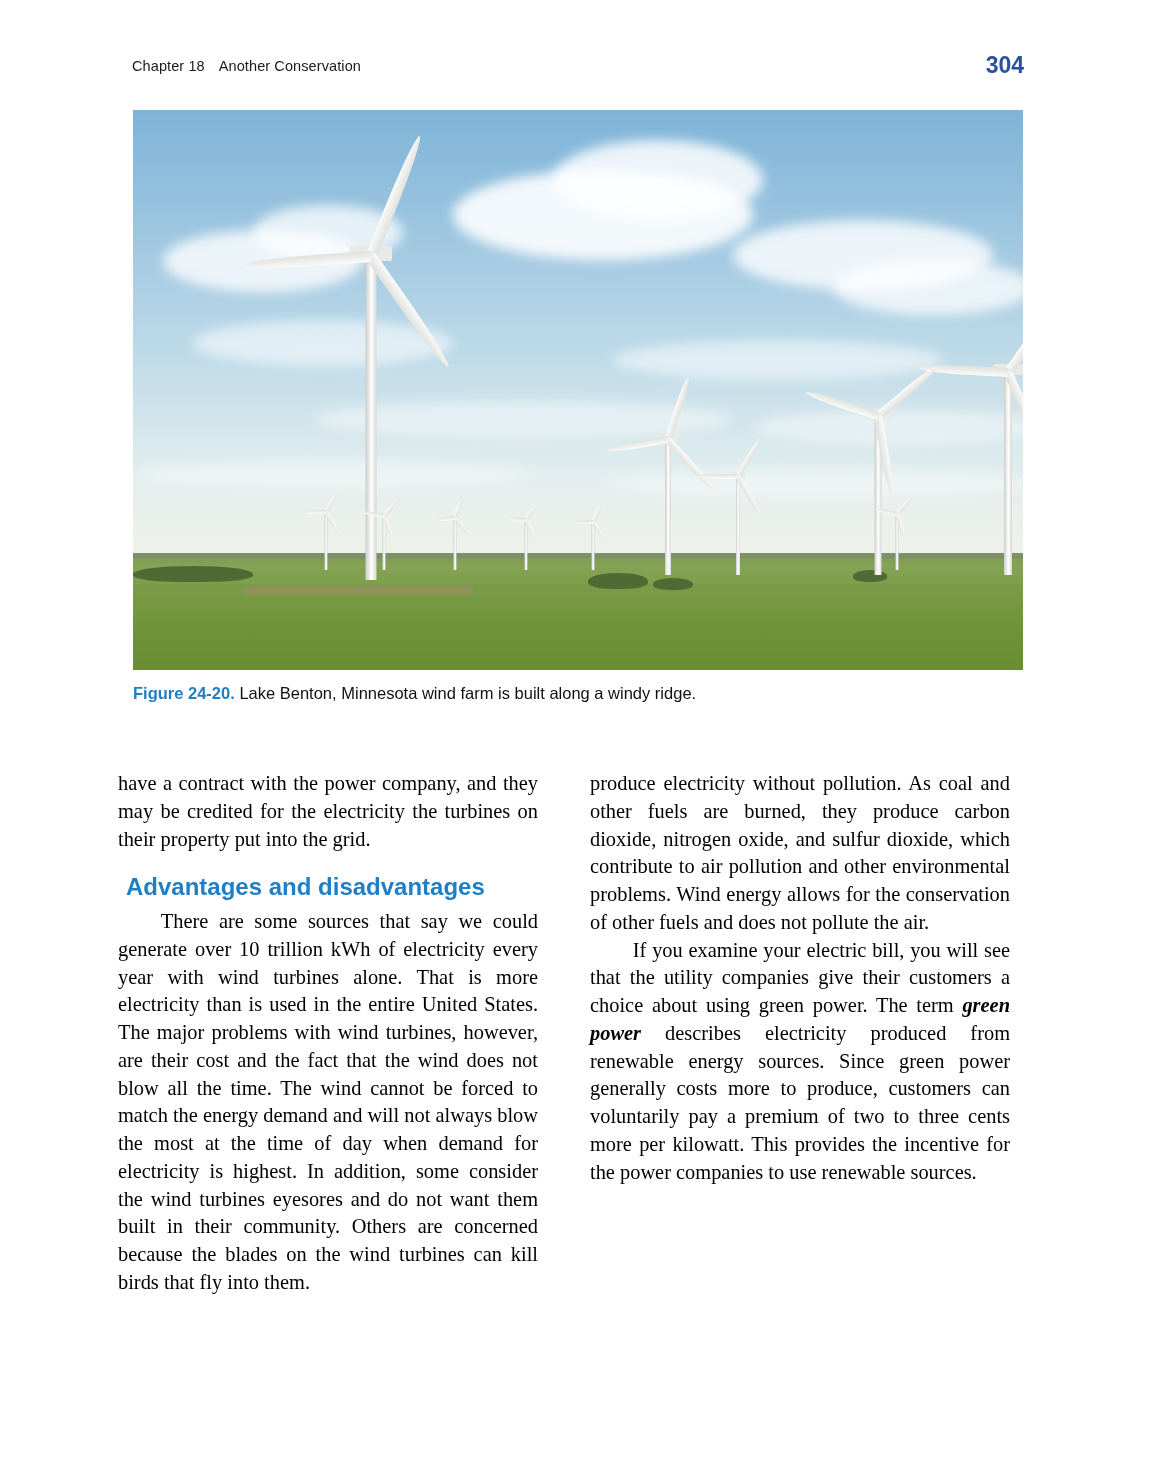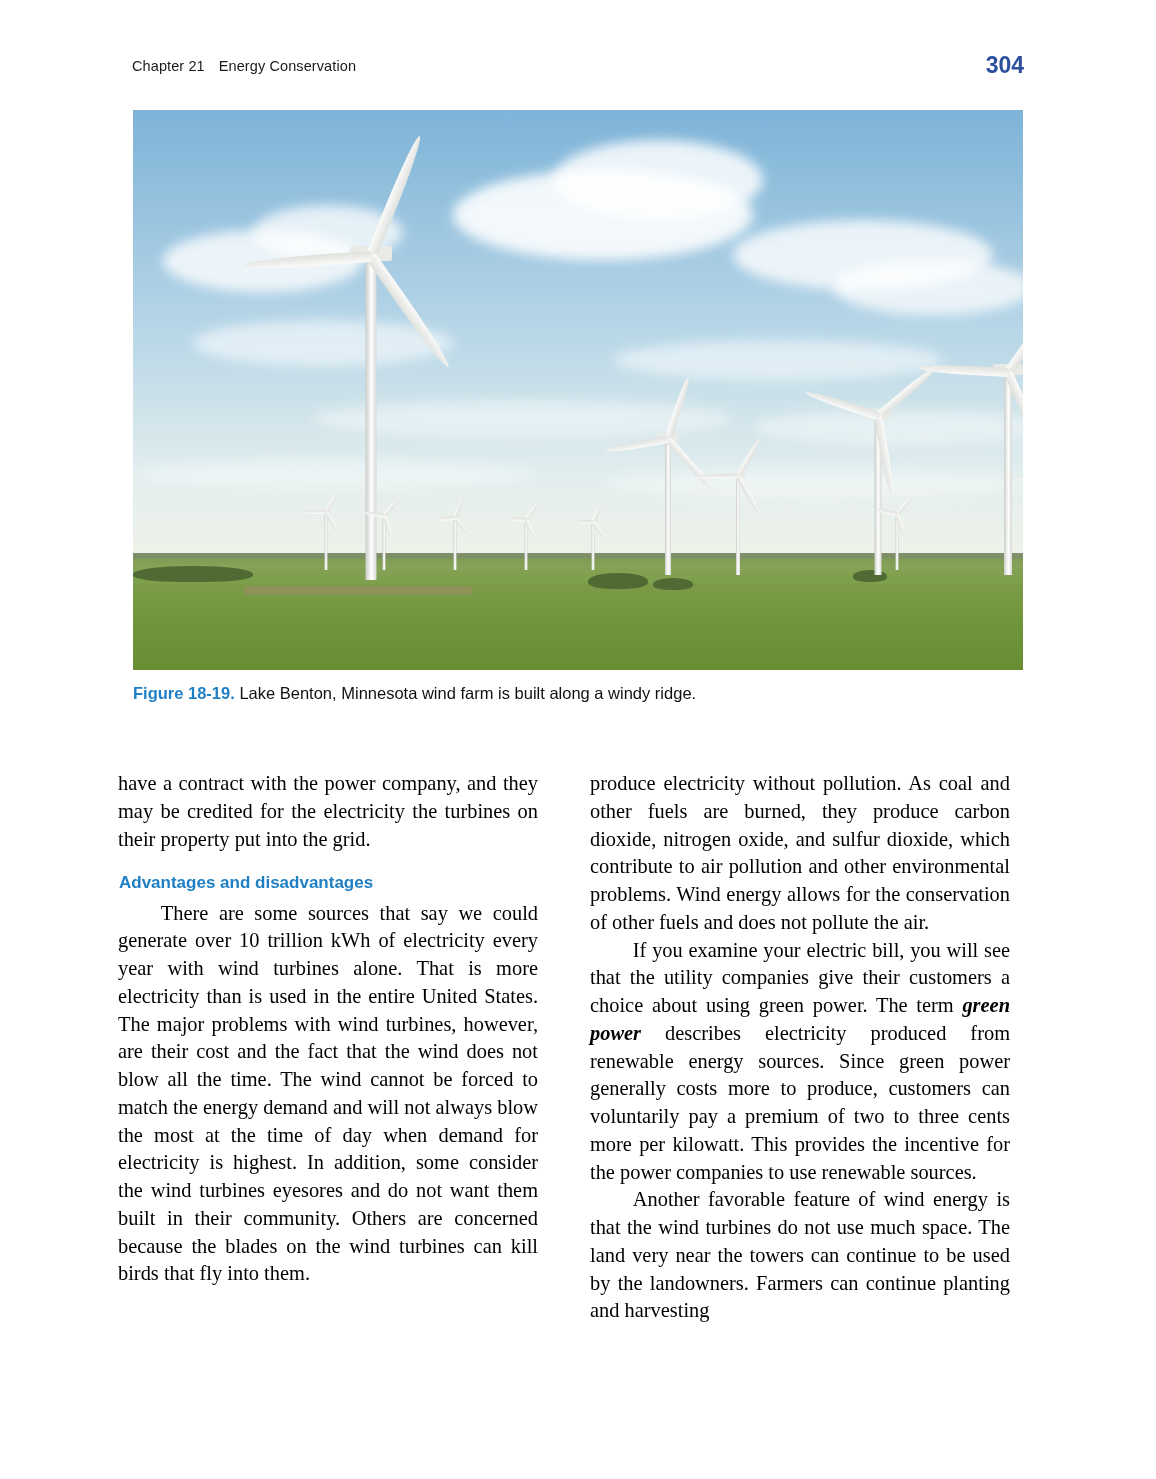--- a/index.html
+++ b/index.html
@@ -206,38 +206,38 @@
     font-family: "Liberation Serif", serif;
     font-size: 20.4px;
     line-height: 1.36;
     text-align: justify;
     text-justify: inter-word;
     color: #000;
   }
   .col p.indent { text-indent: 2.1em; }
   .subhead {
     font-family: "Liberation Sans", sans-serif;
-    font-size: 17px;
+    font-size: 24px;
     font-weight: bold;
     color: #1f7fc4;
-    margin: 20px 0 6px 1px;
+    margin: 20px 0 6px 8px;
     line-height: 1.2;
   }
   .term {
     font-style: italic;
     font-weight: bold;
   }
 </style>
 </head>
 <body>
 
 <div class="page">
 
   <div class="runhead">
-    <div class="runhead-left"><span class="runhead-chapter">Chapter 21</span><span class="runhead-gap"></span><span class="runhead-title">Energy Conservation</span></div>
+    <div class="runhead-left"><span class="runhead-chapter">Chapter 18</span><span class="runhead-gap"></span><span class="runhead-title">Another Conservation</span></div>
     <div class="page-number">304</div>
   </div>
 
   <div class="figure">
     <div class="photo">
       <div class="sky"></div>
 
       <div class="cloud c1"></div>
       <div class="cloud c2"></div>
       <div class="cloud c3"></div>
@@ -350,33 +350,32 @@
         <div class="tower" style="width:3px; height:56px;"></div>
         <div class="nacelle" style="top:1px; width:9px; height:4px;"></div>
         <div class="blade" style="left:24px; top:2px; width:23px; height:4px; transform: rotate(-48deg);"></div>
         <div class="blade" style="left:24px; top:2px; width:23px; height:4px; transform: rotate(72deg);"></div>
         <div class="blade" style="left:24px; top:2px; width:22px; height:4px; transform: rotate(192deg);"></div>
       </div>
 
     </div>
 
     <div class="figcaption">
-      <b>Figure 18-19.</b>
+      <b>Figure 24-20.</b>
       <span>Lake Benton, Minnesota wind farm is built along a windy ridge.</span>
     </div>
   </div>
 
   <div class="columns">
 
     <div class="col col-left">
       <p>have a contract with the power company, and they may be credited for the electricity the turbines on their property put into the grid.</p>
       <div class="subhead">Advantages and disadvantages</div>
       <p class="indent">There are some sources that say we could generate over 10 trillion kWh of electricity every year with wind turbines alone. That is more electricity than is used in the entire United States. The major problems with wind turbines, however, are their cost and the fact that the wind does not blow all the time. The wind cannot be forced to match the energy demand and will not always blow the most at the time of day when demand for electricity is highest. In addition, some consider the wind turbines eyesores and do not want them built in their community. Others are concerned because the blades on the wind turbines can kill birds that fly into them.</p>
     </div>
 
     <div class="col col-right">
       <p>produce electricity without pollution. As coal and other fuels are burned, they produce carbon dioxide, nitrogen oxide, and sulfur dioxide, which contribute to air pollution and other environmental problems. Wind energy allows for the conservation of other fuels and does not pollute the air.</p>
       <p class="indent"><span>If you examine your electric bill, you will see that the utility companies give their customers a choice about using green power. The term </span><span class="term">green power</span><span> describes electricity produced from renewable energy sources. Since green power generally costs more to produce, customers can voluntarily pay a premium of two to three cents more per kilowatt. This provides the incentive for the power companies to use renewable sources.</span></p>
-      <p class="indent">Another favorable feature of wind energy is that the wind turbines do not use much space. The land very near the towers can continue to be used by the landowners. Farmers can continue planting and harvesting</p>
     </div>
 
   </div>
 </div>
 
 </body></html>

